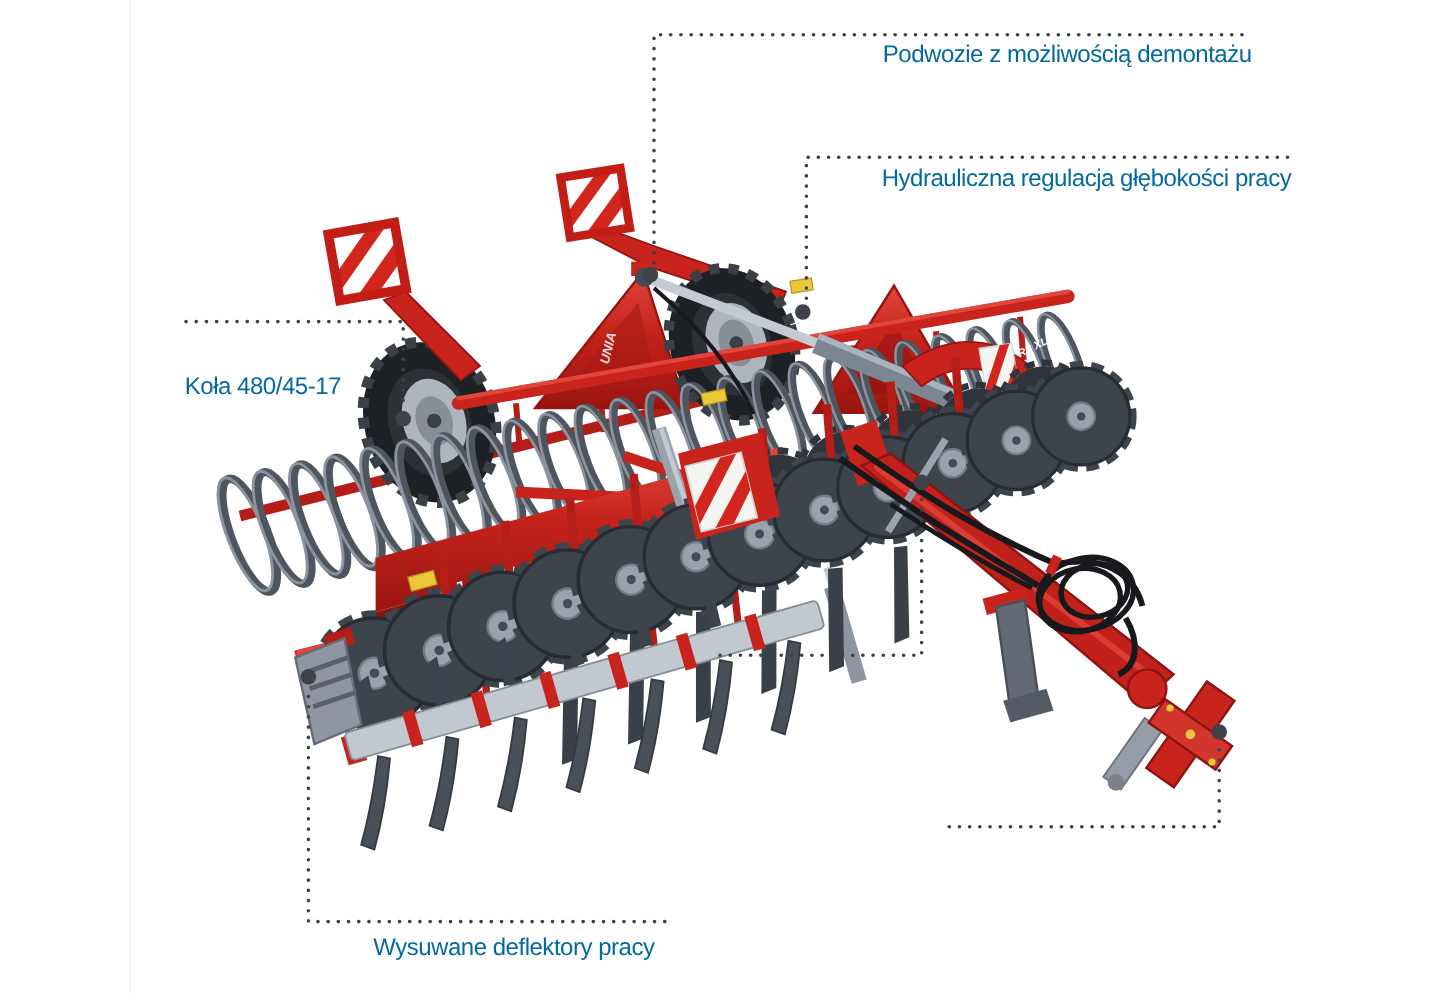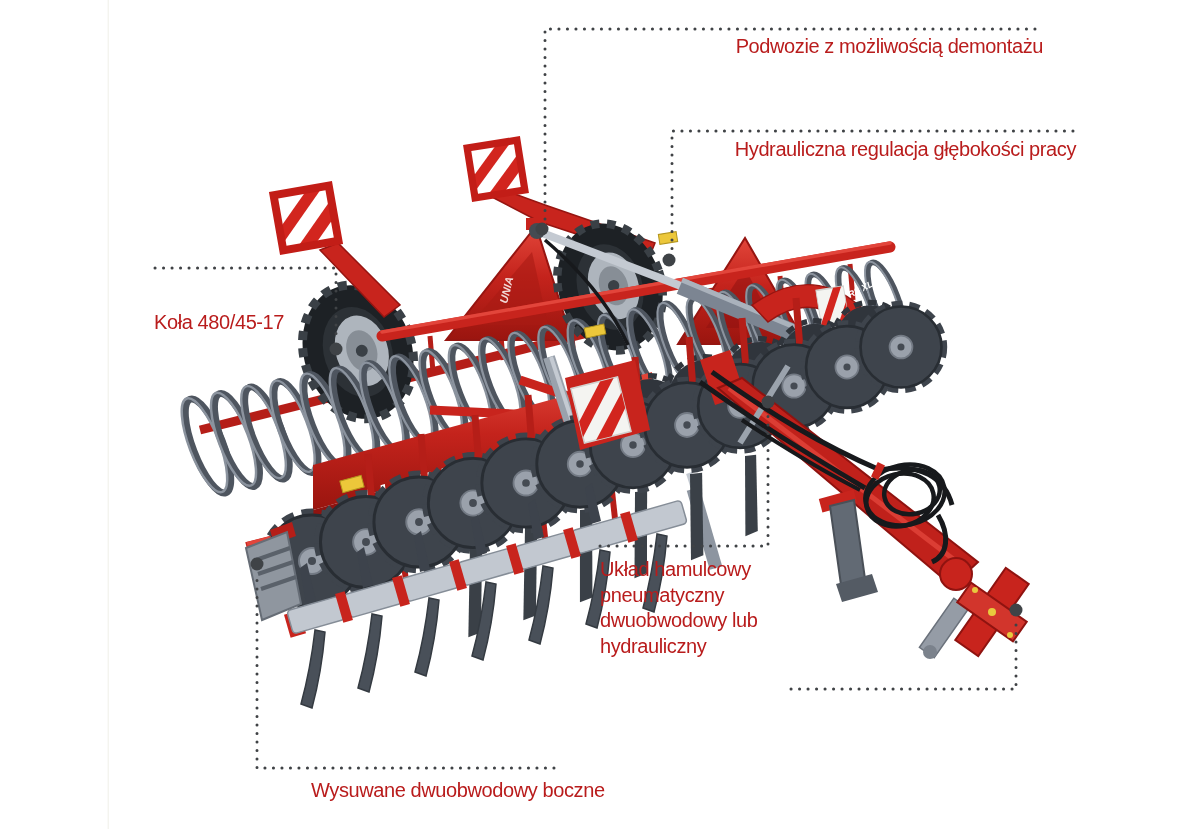--- a/index.html
+++ b/index.html
@@ -1,18 +1,18 @@
 <!DOCTYPE html>
 <html><head>
 <meta charset="utf-8">
 <style>
   html,body{margin:0;padding:0;background:#ffffff;}
   .canvas{position:relative;width:1200px;height:829px;background:#ffffff;overflow:hidden;
           font-family:"Liberation Sans",sans-serif;}
-  .callout{position:absolute;font-size:20px;line-height:25.5px;color:#b91c1c;
+  .callout{position:absolute;font-size:20px;line-height:25.5px;color:#0369a1;
            letter-spacing:-0.4px;white-space:nowrap;}
   .ra{text-align:right;}
   svg{position:absolute;left:0;top:0;}
 </style>
 </head>
 <body>
 
 <div class="canvas">
 
 <svg width="1200" height="829" viewBox="0 0 1200 829">
@@ -329,23 +329,17 @@
     <circle cx="257" cy="564" r="6.5"></circle>
   </g>
 </svg>
 
 <div class="callout ra" style="top:34px; right:157px;">Podwozie z możliwością demontażu</div>
 
 <div class="callout ra" style="top:137px; right:124px;text-align:right;">Hydrauliczna regulacja głębokości pracy</div>
 
 <div class="callout" style="top:277px; left:154px;margin-top:33px;">Koła 480/45-17</div>
 
-<div class="callout" style="top:557px; left:600px;">
-  <div>Układ hamulcowy</div>
-  <div>pneumatyczny</div>
-  <div>dwuobwodowy lub</div>
-  <div>hydrauliczny</div>
+
+
+<div class="callout" style="top:778px; left:311px;">Wysuwane deflektory pracy</div>
+
 </div>
 
-
-<div class="callout" style="top:778px; left:311px;">Wysuwane dwuobwodowy boczne</div>
-
-</div>
-
 </body></html>

